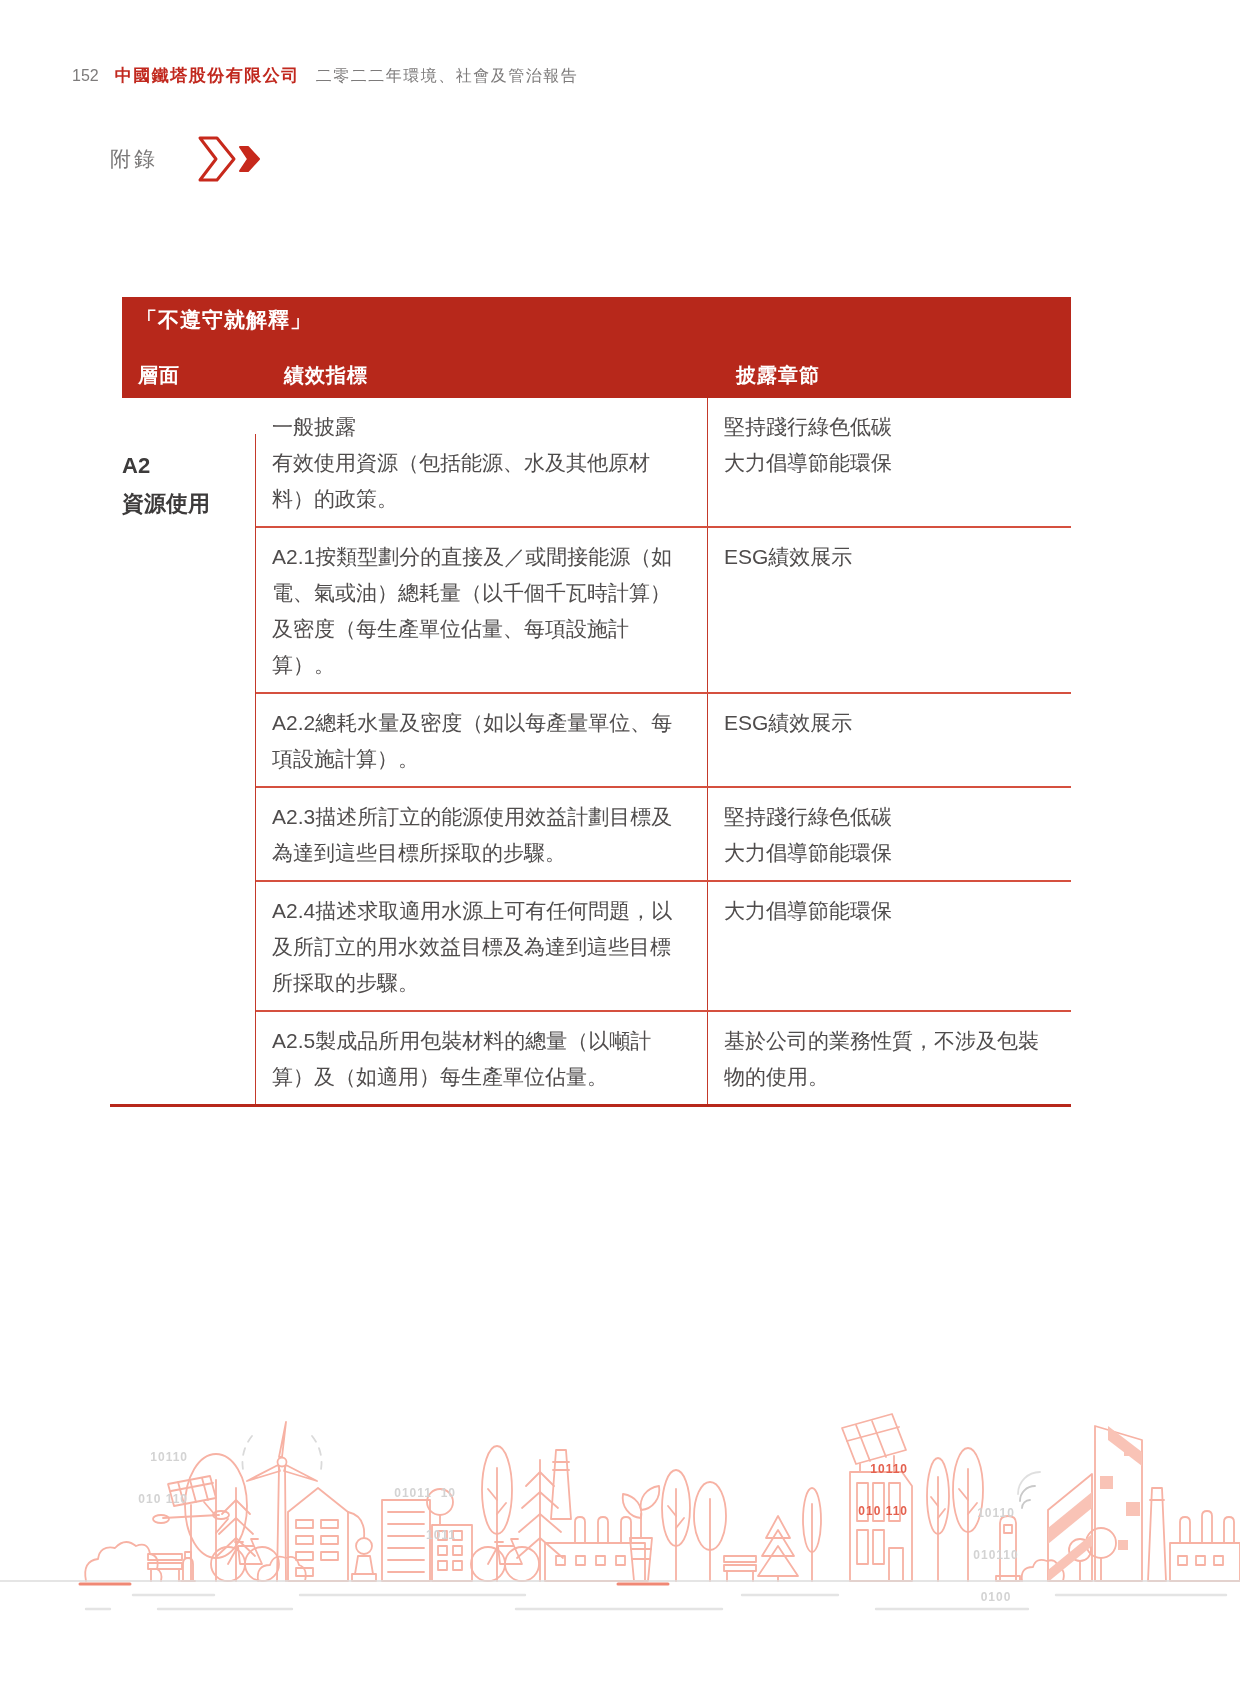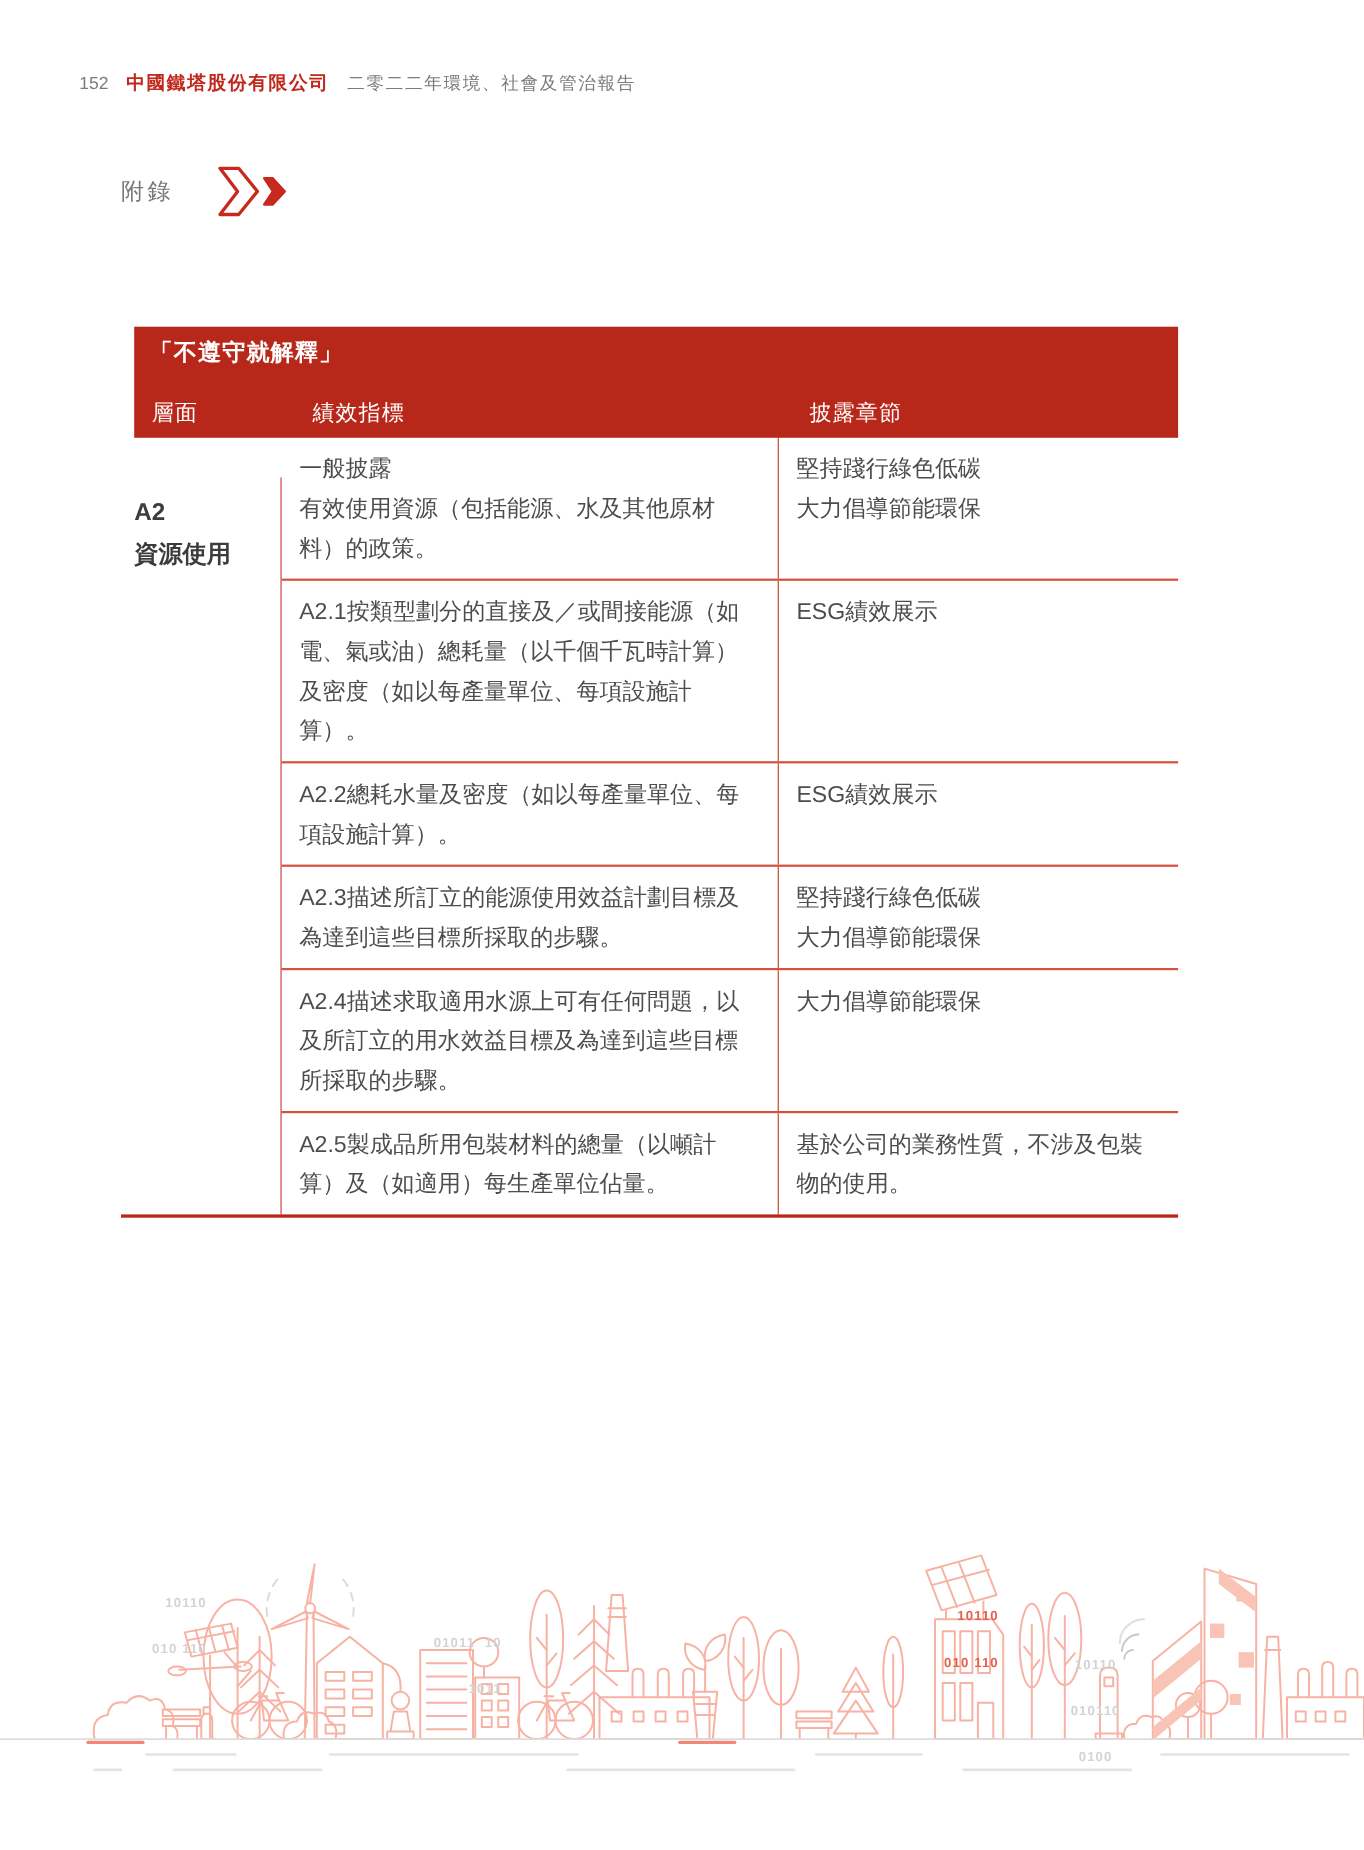--- a/index.html
+++ b/index.html
@@ -6,28 +6,28 @@
   .page{
     position:relative;width:1240px;height:1682px;background:#ffffff;
     font-family:"Liberation Sans","DejaVu Sans",sans-serif;overflow:hidden;border-radius:25px;
   }
   
   .doc-header{position:absolute;top:64px;left:72px;display:flex;align-items:baseline;gap:16px;white-space:nowrap;}
   .page-num{color:#7d7b7b;font-size:16px;}
   .company-name{color:#c1281e;font-weight:bold;font-size:17px;letter-spacing:1.5px;}
   .report-title{color:#7d7b7b;font-size:16px;letter-spacing:1.5px;}
   
-  .section-row{position:absolute;top:150px;left:110px;display:flex;align-items:center;gap:38px;}
+  .section-row{position:absolute;top:135px;left:110px;display:flex;align-items:center;gap:38px;}
   .section-label{color:#7a7878;font-size:21px;letter-spacing:3px;}
   
   .esg-table{position:absolute;left:110px;top:297px;width:961px;}
   .band{background:#b7281b;color:#ffffff;height:101px;position:relative;margin-left:12px;}
   .band-title{position:absolute;left:14px;top:9px;font-size:21px;font-weight:bold;letter-spacing:1px;}
   .band-cols{position:absolute;bottom:9px;left:0;right:0;display:flex;}
-  .band-col{font-size:20px;font-weight:normal;letter-spacing:1px;box-sizing:border-box;padding-left:16px;}
+  .band-col{font-size:20px;font-weight:bold;letter-spacing:1px;box-sizing:border-box;padding-left:16px;}
   .band-col.c1{width:146px;}
   .band-col.c2{width:452px;}
   .band-col.c3{flex:1;}
   .tbody{display:flex;border-bottom:3px solid #b7281b;}
   .aspect-cell{width:146px;box-sizing:border-box;border-right:1px solid #c4392a;padding:13px 8px 0 12px;margin-top:36px;}
   .aspect-code,.aspect-name{font-size:22px;font-weight:bold;color:#3d3b3b;line-height:38px;}
   .rows{flex:1;display:flex;flex-direction:column;}
   .row{display:flex;}
   .row + .row{border-top:2px solid #d5503f;}
   .cell{box-sizing:border-box;font-size:21px;line-height:36px;color:#4f4c4c;padding:11px 18px 9px 16px;}
@@ -86,21 +86,21 @@
           </div>
           <div class="cell disc">
             <div class="disc-line">堅持踐行綠色低碳</div>
             <div class="disc-line">大力倡導節能環保</div>
           </div>
         </div>
 
         <div class="row" style="min-height:159px">
           <div class="cell kpi">
 
-            <div>A2.1按類型劃分的直接及／或間接能源（如電、氣或油）總耗量（以千個千瓦時計算）及密度（如以每產量單位、每項設施計算）。</div>
+            <div>A2.1按類型劃分的直接及／或間接能源（如電、氣或油）總耗量（以千個千瓦時計算）及密度（每生產單位佔量、每項設施計算）。</div>
           </div>
           <div class="cell disc">
             <div class="disc-line">ESG績效展示</div>
 
           </div>
         </div>
 
         <div class="row" style="min-height:91px">
           <div class="cell kpi">
 

